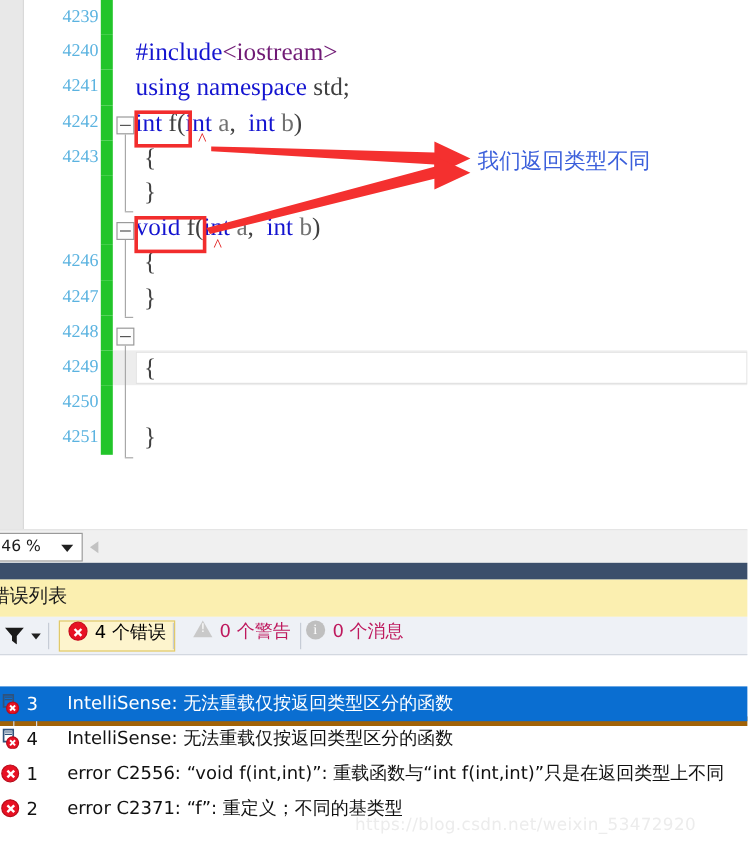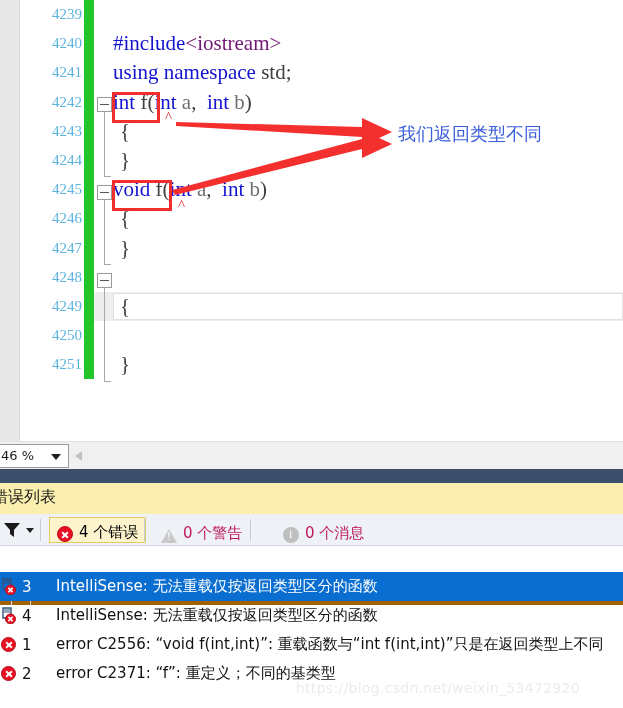--- a/index.html
+++ b/index.html
@@ -235,21 +235,21 @@
     position: absolute;
     top: 5px;
     width: 1px; height: 22px;
     background: #c6ccd6;
   }
   .tb-btn {
     position: absolute;
     top: 3px;
     height: 26px;
     display: flex;
-    align-items: flex-end;
+    align-items: flex-start;
     padding: 0 7px;
     font-family: "DejaVu Sans", sans-serif;
     font-size: 15px;
     white-space: nowrap;
   }
   .tb-btn.active {
     background: #fdf4cd;
     border: 1px solid #e0c96a;
   }
   .tb-btn .lbl { margin-left: 6px; }
@@ -421,26 +421,24 @@
           <div class="lineno">4242</div>
           <div class="changebar"></div>
           <div class="codetext"><span class="kw">int</span><span class="plain"> f(</span><span class="kw">int</span><span class="plain"> </span><span class="gray">a</span><span class="plain">,  </span><span class="kw">int</span><span class="plain"> </span><span class="gray">b</span><span class="plain">)</span></div>
         </div>
         <div class="code-row">
           <div class="lineno">4243</div>
           <div class="changebar"></div>
           <div class="codetext" style="left: 120px;"><span class="plain">{</span></div>
         </div>
         <div class="code-row">
-          <div class="lineno">4244</div>
           <div class="changebar"></div>
           <div class="codetext" style="left: 120px;"><span class="plain">}</span></div>
         </div>
         <div class="code-row">
-          <div class="lineno">4245</div>
           <div class="changebar"></div>
           <div class="codetext"><span class="kw">void</span><span class="plain"> f(</span><span class="kw">int</span><span class="plain"> </span><span class="gray">a</span><span class="plain">,  </span><span class="kw">int</span><span class="plain"> </span><span class="gray">b</span><span class="plain">)</span></div>
         </div>
         <div class="code-row">
           <div class="lineno">4246</div>
           <div class="changebar"></div>
           <div class="codetext" style="left: 120px;"><span class="plain">{</span></div>
         </div>
         <div class="code-row">
           <div class="lineno">4247</div>
@@ -527,21 +525,21 @@
 
       <div class="tb-sep" style="left:144px;"></div>
 
       <div class="tb-btn" style="left:154px;">
         <span class="ic-warn"></span>
         <span class="lbl dim">0 个警告</span>
       </div>
 
       <div class="tb-sep" style="left:250px;"></div>
 
-      <div class="tb-btn" style="left:276px;">
+      <div class="tb-btn" style="left:248px;">
         <span class="ic-info"></span>
         <span class="lbl dim">0 个消息</span>
       </div>
     </div>
 
     <div class="col-header">
       <div class="col-div" style="left:11px;"></div>
       <div class="col-div" style="left:30px;"></div>
       <div class="col-label">说明</div>
       <div class="col-sort"></div>

